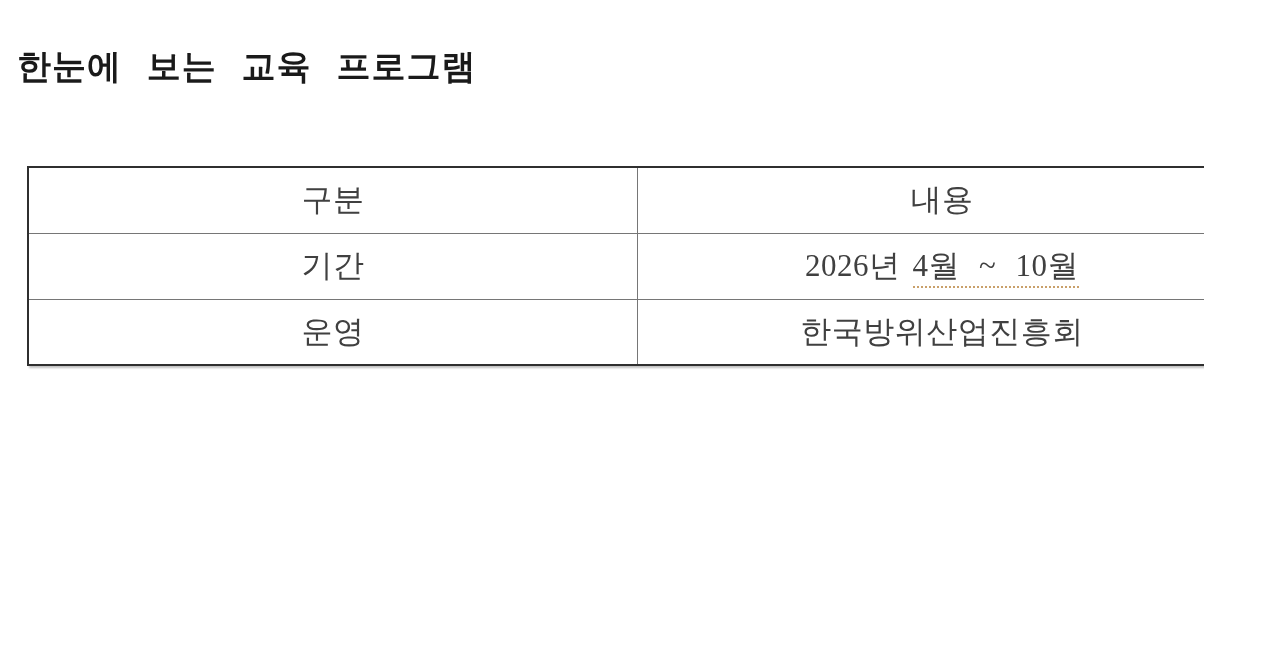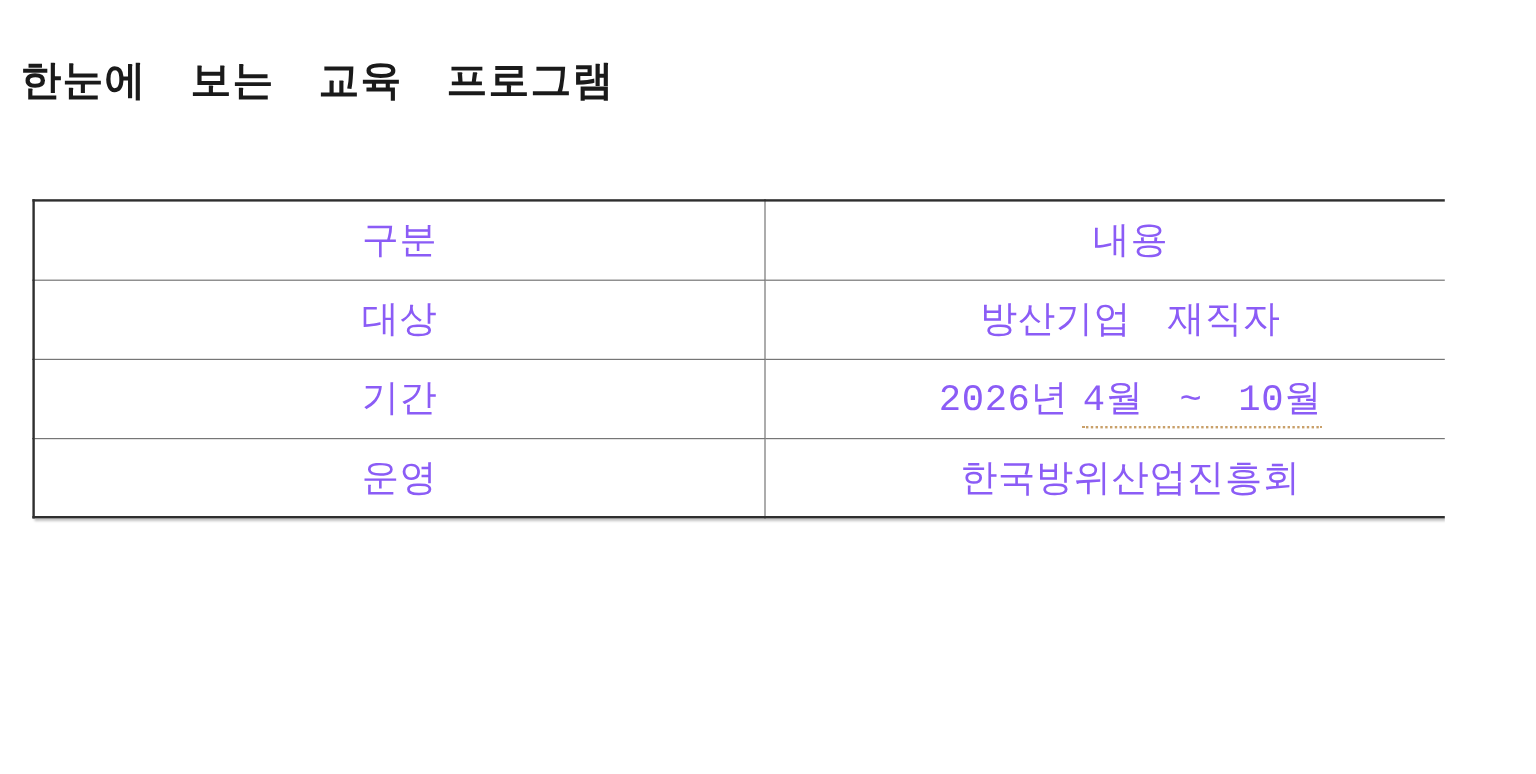--- a/index.html
+++ b/index.html
@@ -9,21 +9,20 @@
     font-family: "Liberation Serif", "DejaVu Serif", serif;
     color: #1c1c1c;
   }
 
   .page {
     position: relative;
     width: 1204px;
     height: 645px;
     background: #ffffff;
     overflow: hidden;
-    font-family: Liberation Mono, monospace;
   }
 
   .doc-title {
     position: absolute;
     left: 17px;
     top: 44px;
     font-size: 34px;
     font-weight: bold;
     letter-spacing: 1px;
     word-spacing: 0.45em;
@@ -47,21 +46,21 @@
   table.summary-table th {
     border: 1.5px solid #767676;
     width: 50%;
     height: 66px;
     text-align: center;
     vertical-align: middle;
     font-size: 31px;
     font-weight: normal;
     letter-spacing: 0.5px;
     word-spacing: 0.35em;
-    color: #8b5cf6;
+    color: #404040;
     white-space: nowrap;
     overflow: hidden;
   }
 
   .val-prefix {
     margin-right: 12px;
   }
 
   .underline-dotted {
     border-bottom: 2px dotted #c9a06a;
@@ -77,24 +76,20 @@
 
   <table class="summary-table">
     <thead>
       <tr>
         <th>구분</th>
         <th>내용</th>
       </tr>
     </thead>
     <tbody>
       <tr>
-        <td>대상</td>
-        <td>방산기업 재직자</td>
-      </tr>
-      <tr>
         <td>기간</td>
         <td>
           <span class="val-prefix">2026년</span><span class="underline-dotted">4월 ~ 10월</span>
         </td>
       </tr>
       <tr>
         <td>운영</td>
         <td>한국방위산업진흥회</td>
       </tr>
     </tbody>

